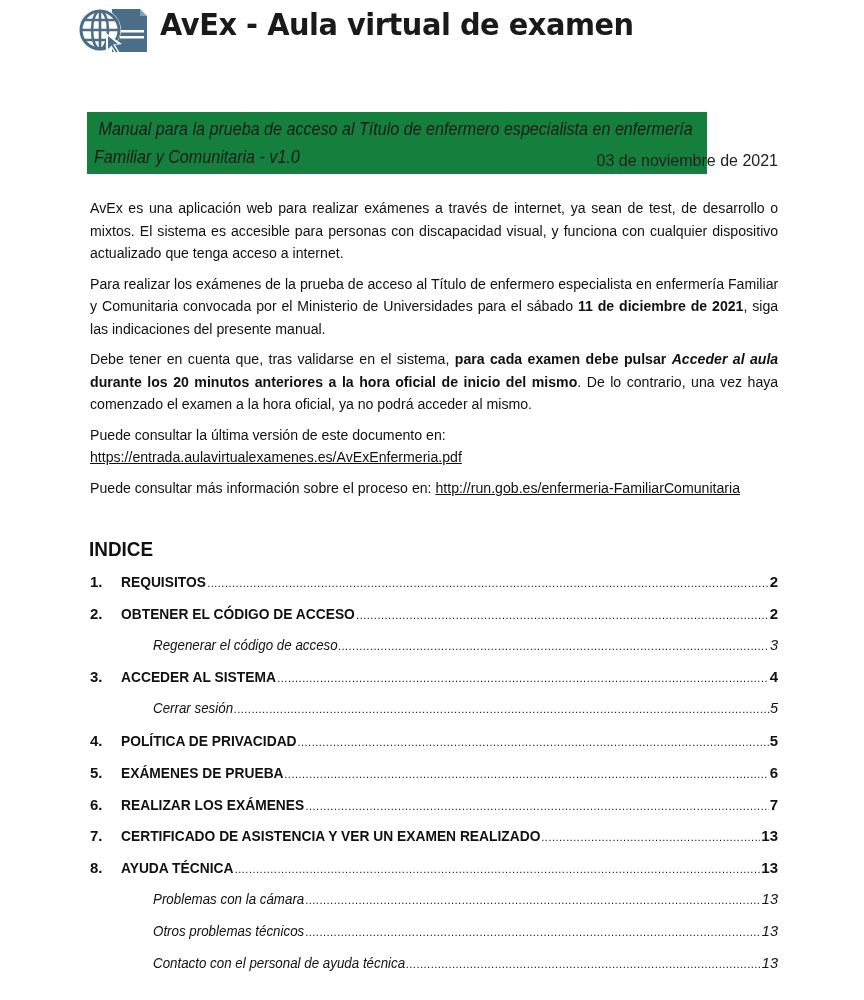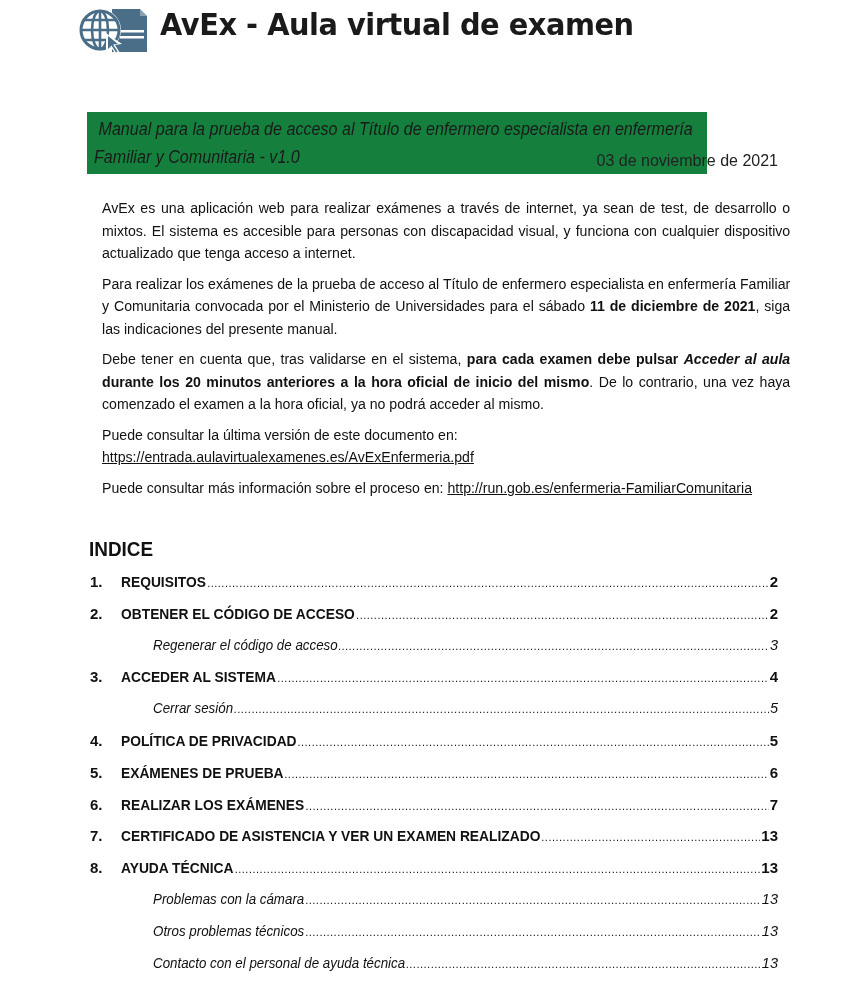--- a/index.html
+++ b/index.html
@@ -8,21 +8,21 @@
 
   .header { position: absolute; left: 76px; top: 6px; height: 52px; display: flex; align-items: flex-start; }
   .logo { width: 74px; height: 50px; margin-right: 10px; }
   .app-title { font-family: "DejaVu Sans", sans-serif; font-size: 31px; font-weight: bold; color: #1a1a1a; letter-spacing: -0.5px; transform: scaleX(0.93); transform-origin: left center; white-space: nowrap; }
 
   .subtitle-band { position: absolute; left: 87px; top: 78px; width: 620px; height: 62px; background: #15803d; padding: 3px 7px; margin-top: 34px; }
   .subtitle { font-style: italic; font-size: 17.5px; line-height: 28px; color: #1a1a1a; transform: scaleX(0.92); transform-origin: left top; width: 740px; }
 
   .date { position: absolute; right: 86px; top: 152px; font-size: 16px; color: #222; }
 
-  .body-text { position: absolute; left: 102px; width: 688px; font-size: 15.2px; line-height: 22.5px; color: #111; }
+  .body-text { position: absolute; left: 90px; width: 688px; font-size: 15.2px; line-height: 22.5px; color: #111; }
   .body-text p { text-align: justify; transform: scaleX(0.93); transform-origin: left top; width: 740px; margin-bottom: 8px; }
   .body-text a { color: #111; text-decoration: underline; }
   .p1 { top: 197px; }
 
   .toc-title { position: absolute; left: 89px; top: 537px; font-size: 21px; font-weight: bold; transform: scaleX(0.9); transform-origin: left top; color: #111; }
 
   .toc { position: absolute; left: 90px; top: 573px; width: 688px; }
   .toc-row { display: flex; align-items: baseline; height: 31.8px; font-size: 15px; }
   .toc-row.main { font-weight: bold; }
   .toc-row.sub { font-style: italic; padding-left: 63px; font-size: 14.5px; justify-content: flex-end; }

